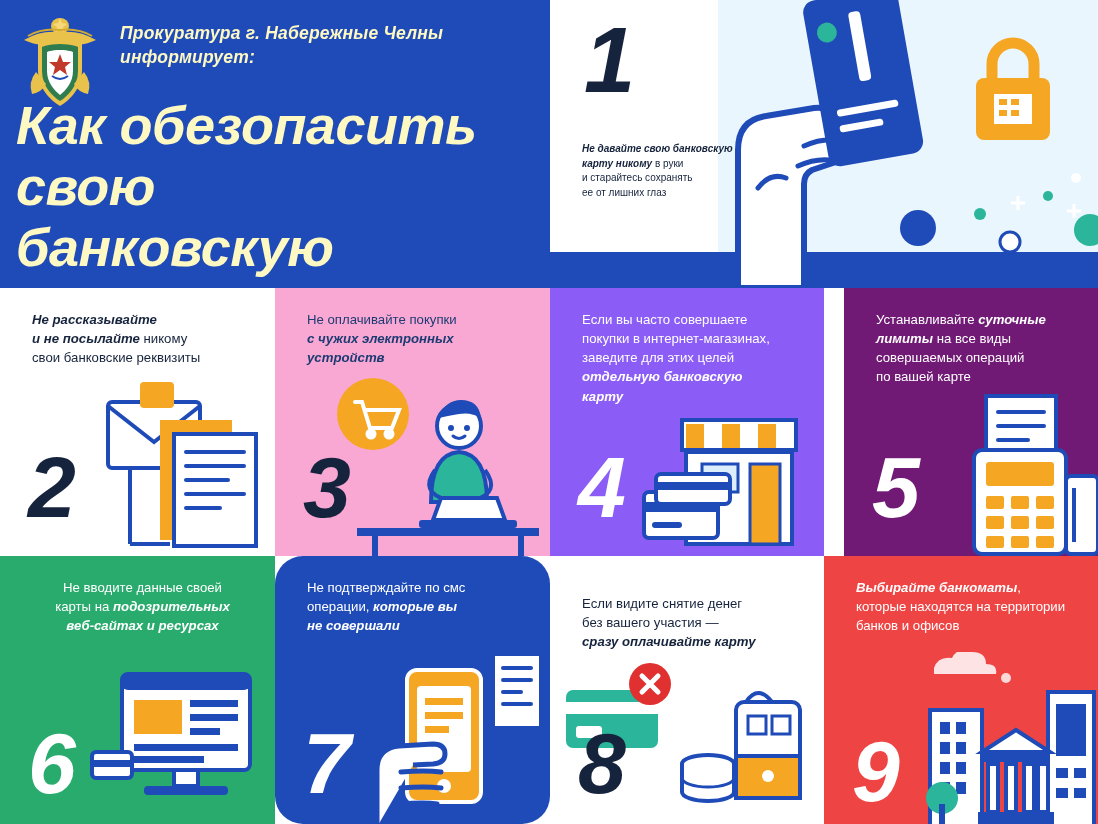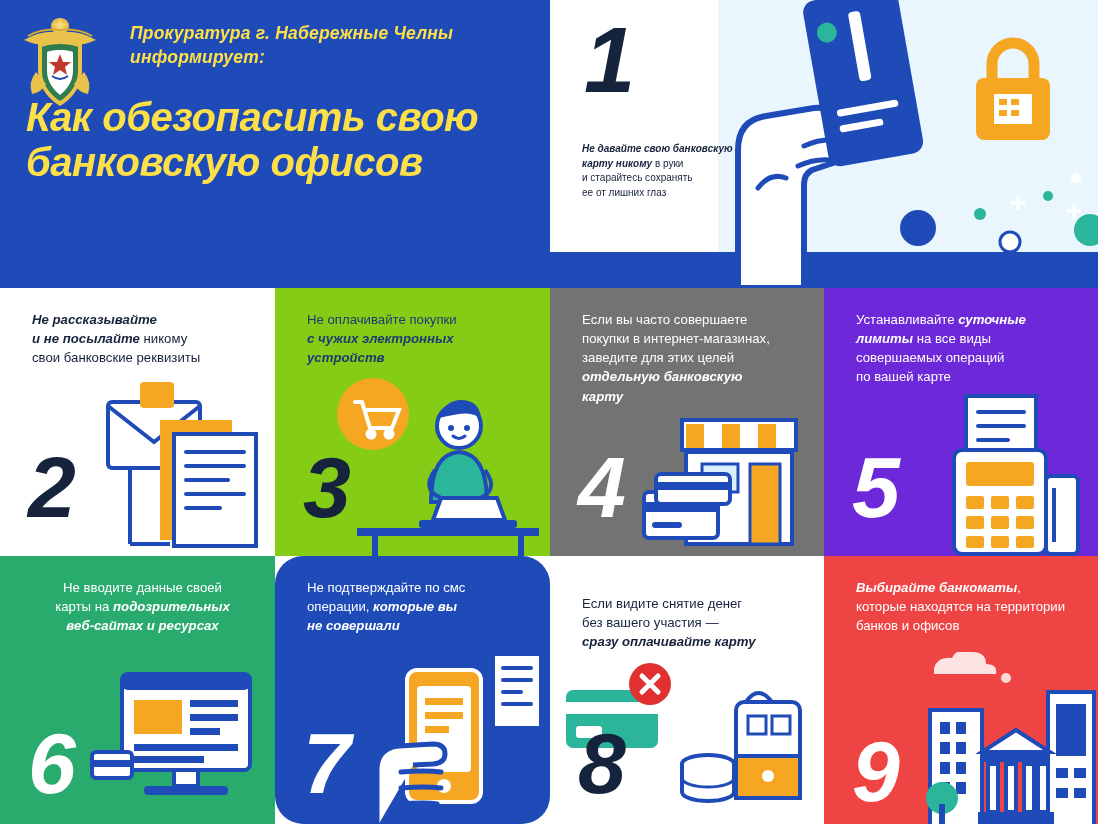--- a/index.html
+++ b/index.html
@@ -15,38 +15,38 @@
     display: grid;
     grid-template-columns: 275px 275px 274px 274px;
     grid-template-rows: 288px 268px 268px;
   }
   
   .header {
     grid-column: 1 / span 2;
     grid-row: 1;
     background: #1f4bb8;
     position: relative;
-    padding: 22px 26px;
-    color: #fde047;
+    padding: 22px 16px;
+    color: #fef9c3;
   }
   .emblem {
     position: absolute; left: 14px; top: 14px;
     width: 92px; height: 96px;
   }
   .header-sub {
     margin-left: 104px;
     font-size: 17.5px;
     font-weight: bold;
     font-style: italic;
     line-height: 1.35;
     letter-spacing: .2px;
   }
   .header-title {
     margin-top: 26px;
-    font-size: 40px;
+    font-size: 54px;
     font-weight: bold;
     font-style: italic;
     line-height: 1.13;
     letter-spacing: -0.5px;
   }
   .header-title .ln2 { display: block; }
 
   
   .cell {
     position: relative;
@@ -65,23 +65,23 @@
     position: absolute;
     font-weight: bold;
     font-style: italic;
     line-height: .8;
     z-index: 2;
     font-size: 86px;
   }
 
   
   .bg-white  { background: #ffffff; color: #16233c; }
-  .bg-lblue  { background: #84cc16; color: #1c3b72; }
-  .bg-teal   { background: #737373; color: #ffffff; }
-  .bg-blue   { background: #6d28d9; color: #ffffff; }
+  .bg-lblue  { background: #f9a8d4; color: #1c3b72; }
+  .bg-teal   { background: #8b5cf6; color: #ffffff; }
+  .bg-blue   { background: #701a75; color: #ffffff; margin-left: 20px; }
   .bg-green  { background: #2aab6e; color: #ffffff; text-align: center; }
   .bg-blue2  { background: #1f4bb8; color: #ffffff; border-radius: 28px; }
   .bg-white2 { background: #ffffff; color: #16233c; margin-top: 16px; }
   .bg-green2 { background: #ef4444; color: #ffffff; }
 
   .c-dark { color: #16233c; }
   .c-white { color: #ffffff; }
 
   
   .panel1 {

